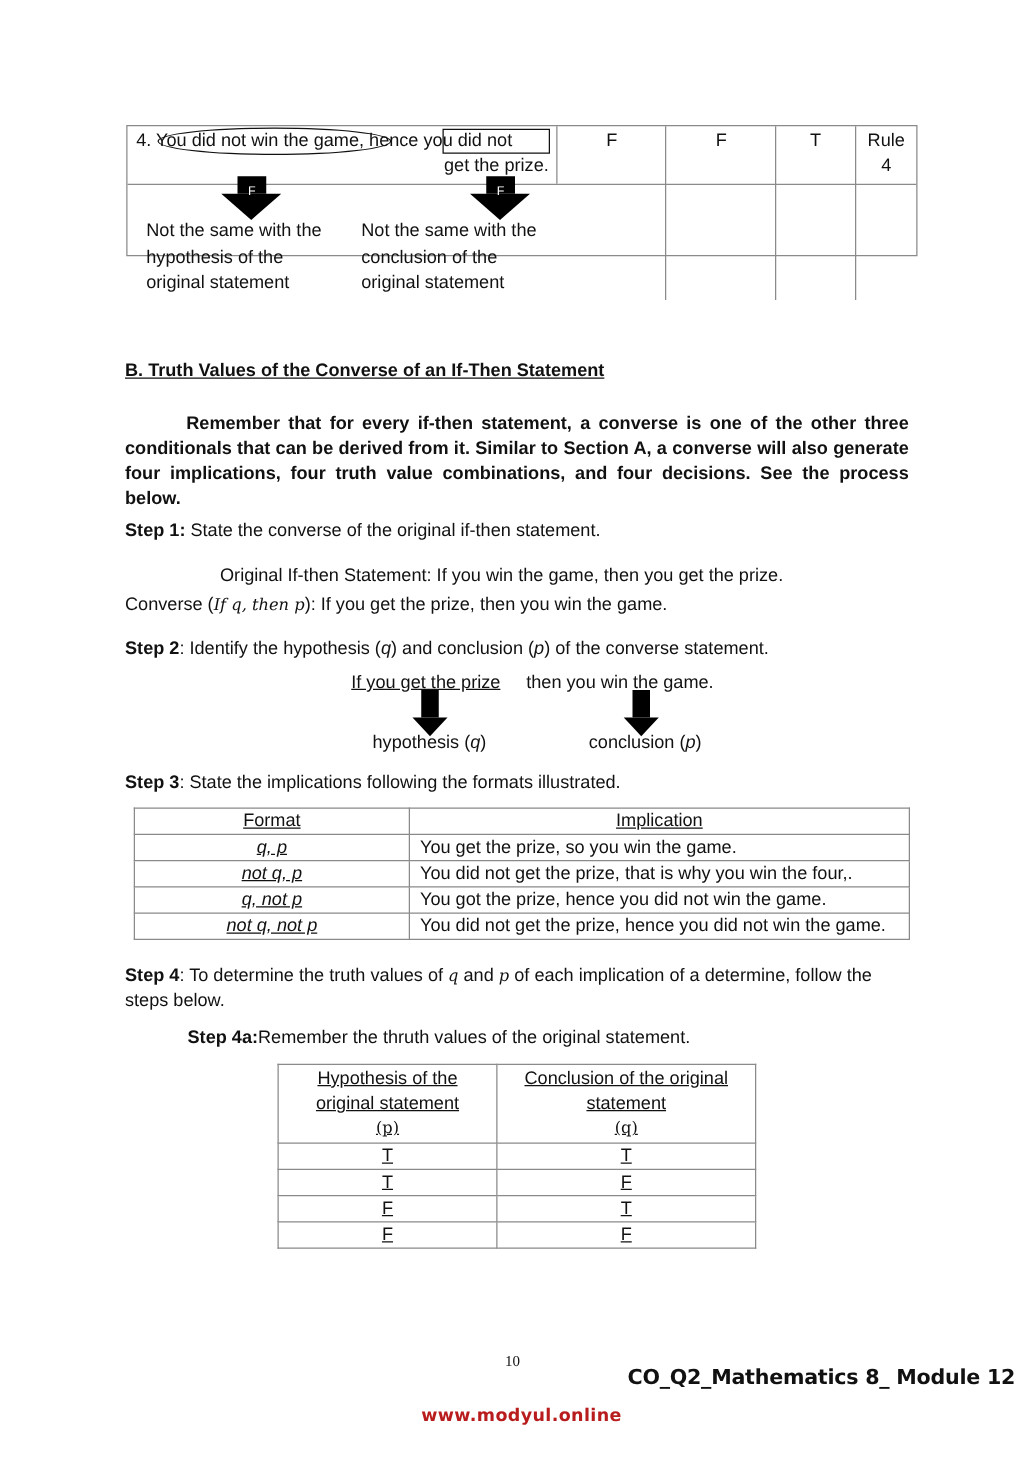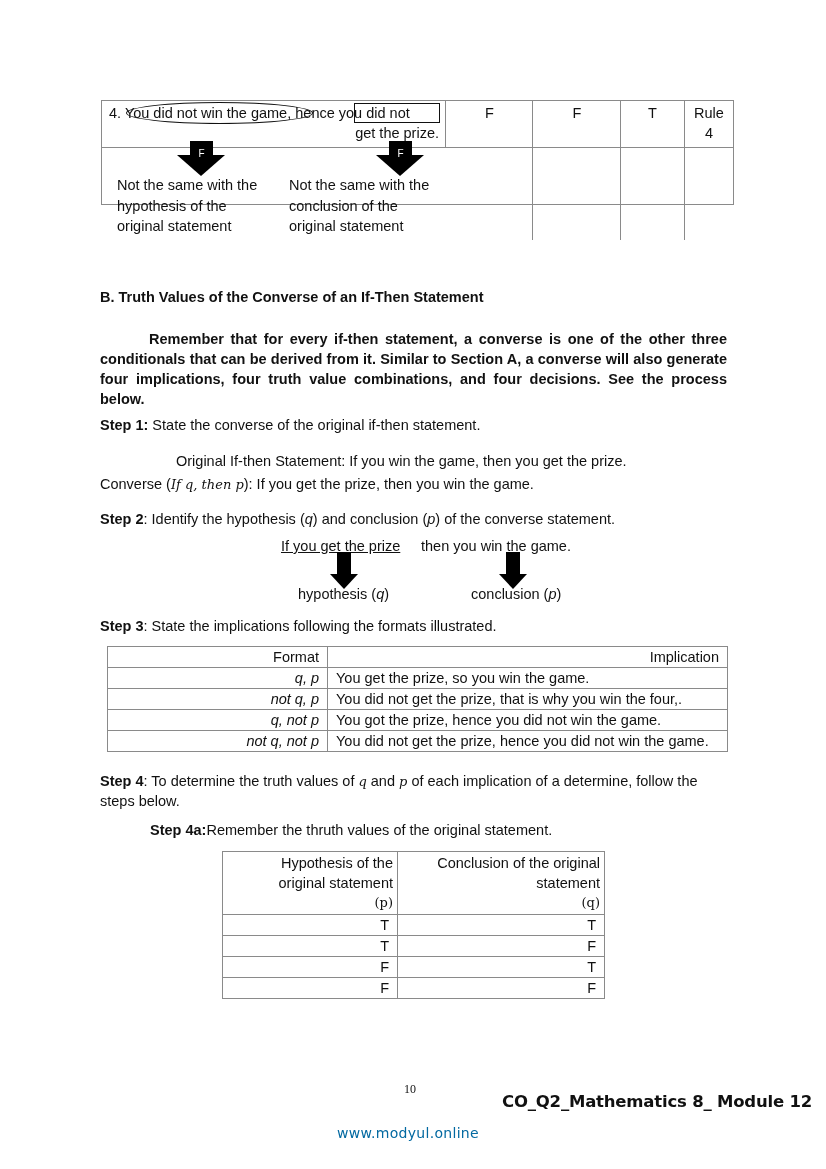--- a/index.html
+++ b/index.html
@@ -24,26 +24,26 @@
   .arrow .shaft { position: absolute; background: #000; }
   .arrow .head { position: absolute; width: 0; height: 0; border-style: solid; border-color: #000 transparent transparent transparent; }
   .arrow .lbl { position: absolute; color: #fff; font-size: 10px; text-align: center; }
 
   .note { position: absolute; line-height: 20.5px; font-size: 14.5px; }
 
   .para { position: absolute; left: 100px; width: 627px; line-height: 20px; text-align: justify; font-weight: bold; }
 
   table.grid { border-collapse: collapse; position: absolute; }
   table.grid td { border: 1px solid #8a8a8a; padding: 0 8px; height: 20px; line-height: 19px; font-size: 14.5px; }
-  table.grid td.c { text-align: right; }
+  table.grid td.c { text-align: center; text-decoration: underline; }
 
   .footer-code { position: absolute; left: 502px; top: 1092px; font-weight: bold; font-size: 16.5px;
                  font-family: "DejaVu Sans", sans-serif; letter-spacing: -0.2px; }
   .page-num { position: absolute; left: 404px; top: 1082px; font-family: "Liberation Serif", serif; font-size: 12px; }
-  .watermark { position: absolute; left: 337px; top: 1125px; font-family: "DejaVu Sans", sans-serif; font-size: 14px; color: #0369a1; letter-spacing: 0.3px; }
+  .watermark { position: absolute; left: 337px; top: 1125px; font-family: "DejaVu Sans", sans-serif; font-size: 14px; color: #b91c1c; letter-spacing: 0.3px; font-weight: bold; }
 </style>
 </head>
 <body>
 
 <div class="top-table">
   <div class="tt-row1">
     <div class="tt-cell" style="left:0;width:344px;text-align:left;padding-left:7px;">
       <div style="white-space:nowrap;">
         <span>4.</span>
         <span>You did not win the game,</span>
@@ -83,21 +83,21 @@
   <div>Not the same with the</div>
   <div>hypothesis of the</div>
   <div>original statement</div>
 </div>
 <div class="note" style="left:289px;top:175px;">
   <div>Not the same with the</div>
   <div>conclusion of the</div>
   <div>original statement</div>
 </div>
 
-<div class="abs bold" style="left:100px;top:289px;font-size:14.5px;">B.  Truth Values of the Converse of an If-Then Statement</div>
+<div class="abs bold" style="left:100px;top:289px;font-size:14.5px;text-decoration:underline;">B.  Truth Values of the Converse of an If-Then Statement</div>
 
 <div class="para" style="top:329px;text-indent:49px;">Remember that for every if-then statement, a converse is one of the other three conditionals that can be derived from it.  Similar to Section A, a converse will also generate four implications, four truth value combinations, and four decisions. See the process below.</div>
 
 <div class="abs" style="left:100px;top:417px;">
   <span class="bold">Step 1:</span><span> State the converse of the original if-then statement.</span>
 </div>
 <div class="abs" style="left:176px;top:453px;">Original If-then Statement: If you win the game, then you get the prize.</div>
 <div class="abs" style="left:100px;top:476px;white-space:nowrap;">
   <span>Converse (</span><span class="serif-ital">If q, then p</span><span>): If you get the prize, then you win the game.</span>
 </div>

